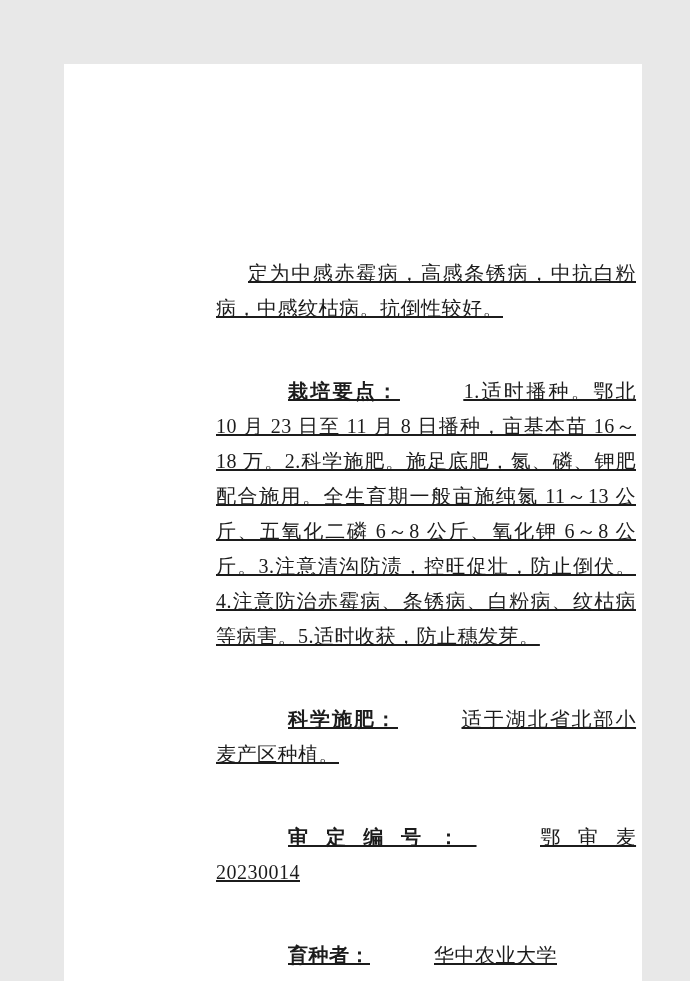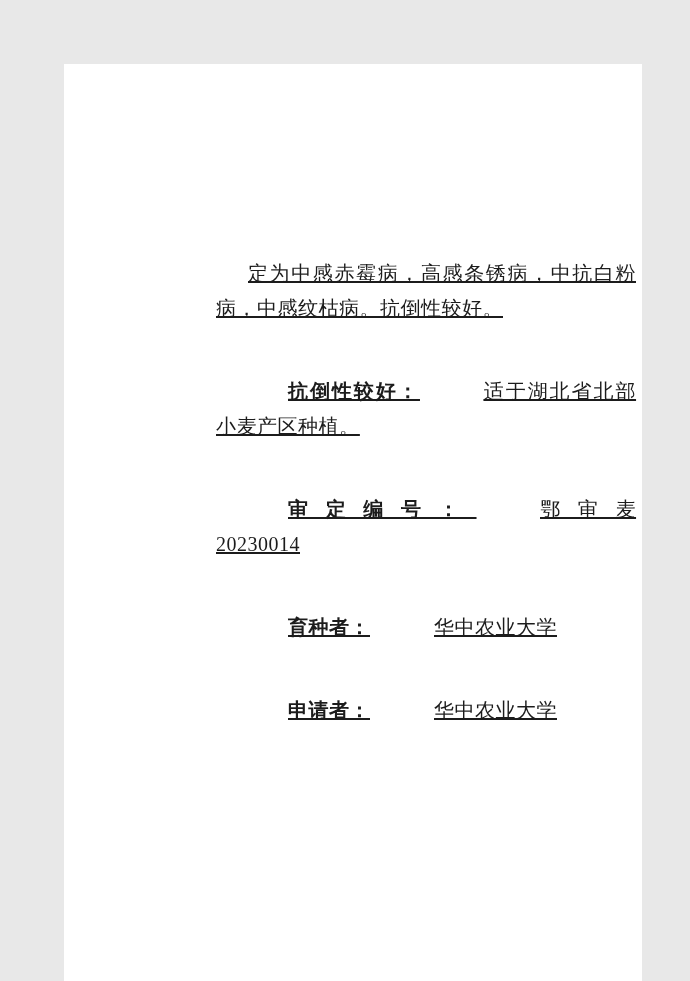--- a/index.html
+++ b/index.html
@@ -44,22 +44,23 @@
   }
 </style>
 </head>
 <body>
 
 <div class="page">
   <div class="content">
 
     <p class="para"><span>定为中感赤霉病，高感条锈病，中抗白粉病，中感纹枯病。抗倒性较好。</span></p>
 
+    <p class="para indent"><span class="label">栽培要点：</span><span>1.适时播种。鄂北 10 月 23 日至 11 月 8 日播种，亩基本苗 16～18 万。2.科学施肥。施足底肥，氮、磷、钾肥配合施用。全生育期一般亩施纯氮 11～13 公斤、五氧化二磷 6～8 公斤、氧化钾 6～8 公斤。3.注意清沟防渍，控旺促壮，防止倒伏。4.注意防治赤霉病、条锈病、白粉病、纹枯病等病害。5.适时收获，防止穗发芽。</span></p>
 
-    <p class="para indent"><span class="label">抗倒性较好：</span><span>适于湖北省北部小麦产区种植。</span></p>
+    <p class="para indent"><span class="label">科学施肥：</span><span>适于湖北省北部小麦产区种植。</span></p>
 
 
     <p class="para indent"><span class="label">审定编号：</span><span>鄂审麦 20230014</span></p>
 
     <p class="para indent"><span class="label">育种者：</span><span>华中农业大学</span></p>
 
     <p class="para indent"><span class="label">申请者：</span><span>华中农业大学</span></p>
 
 
 

